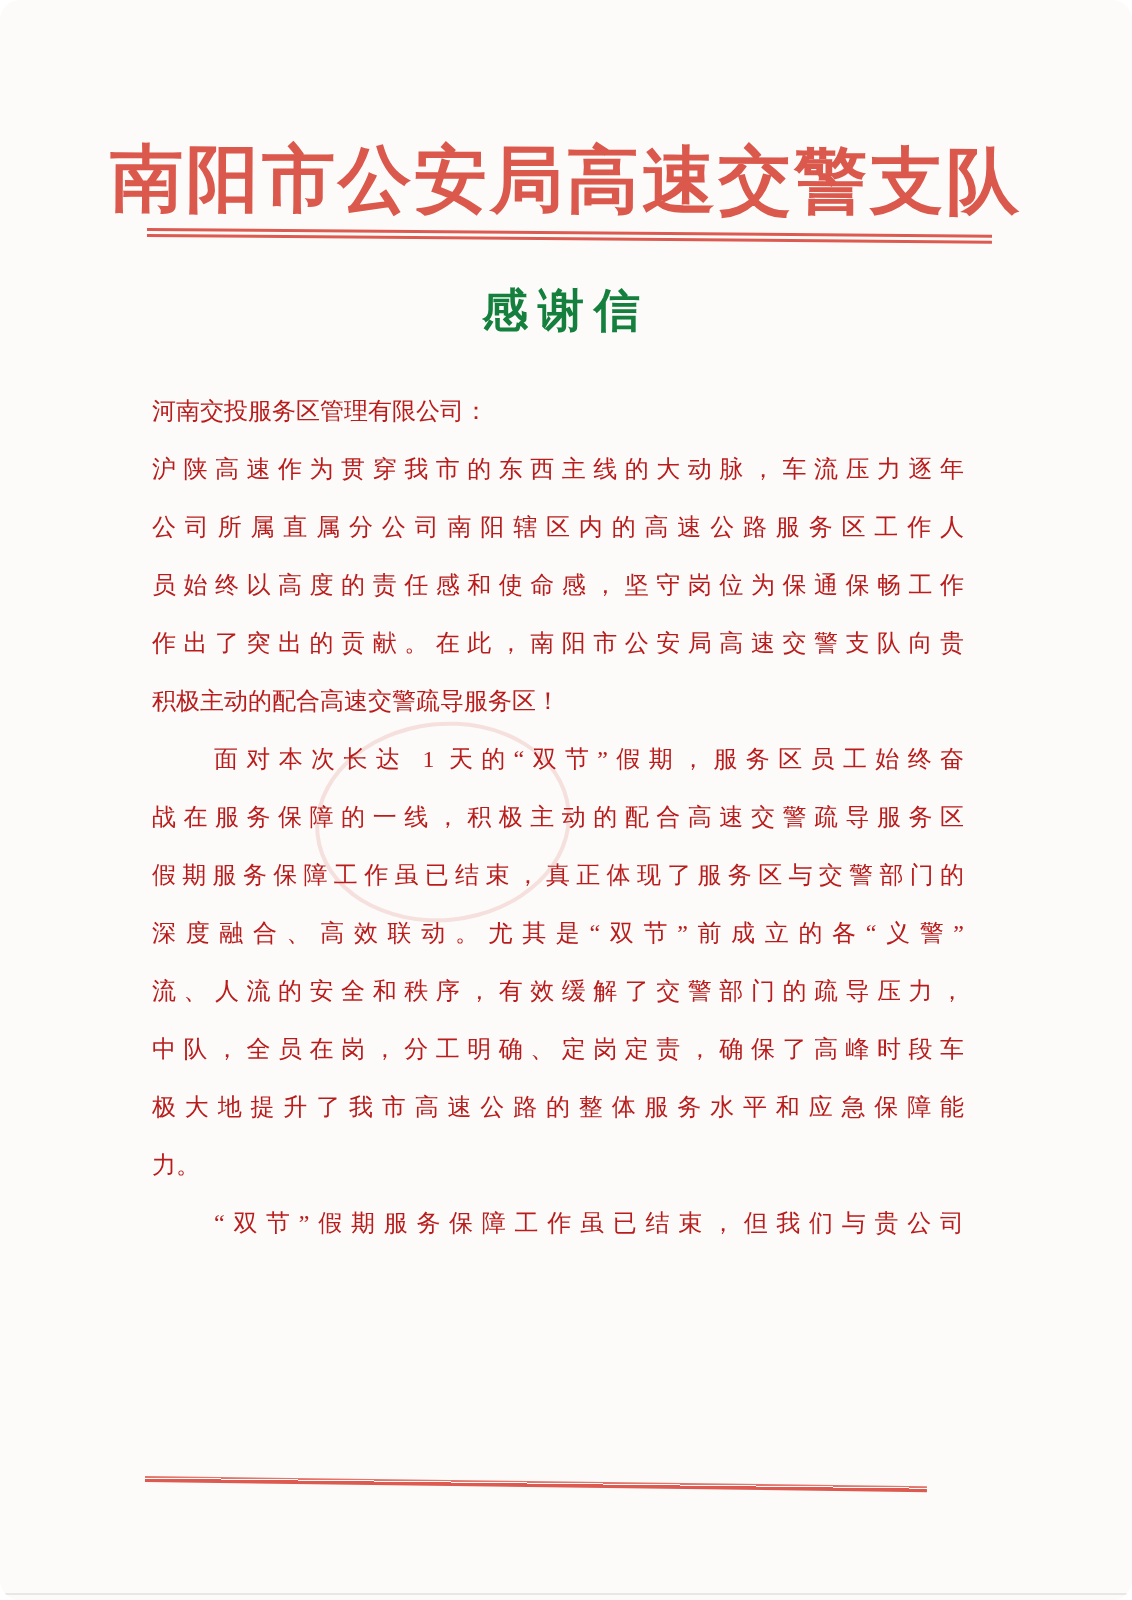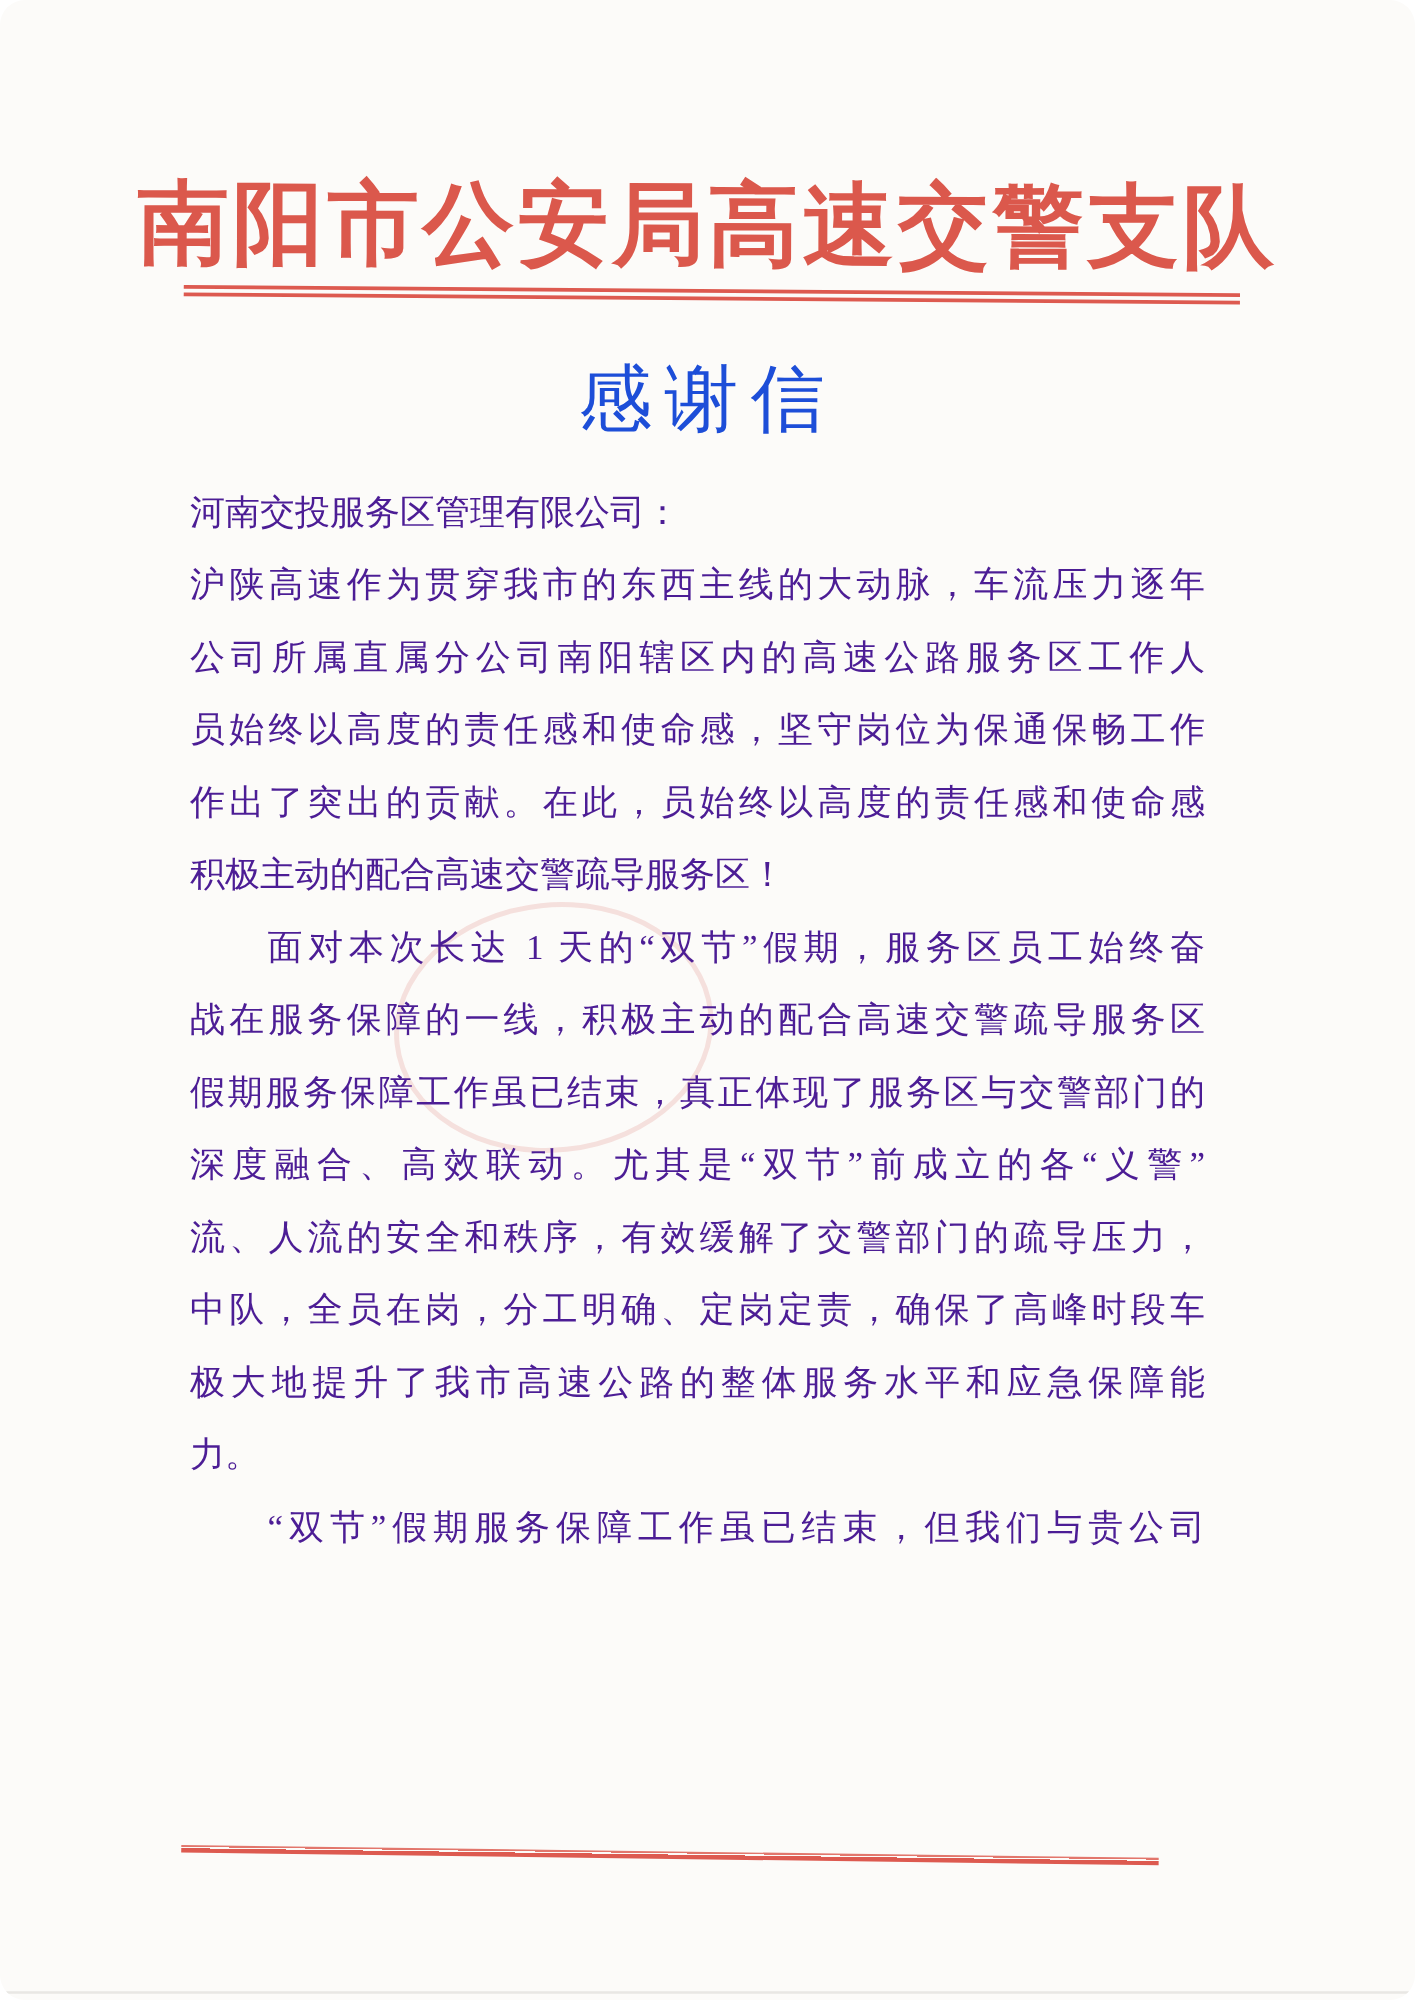--- a/index.html
+++ b/index.html
@@ -25,29 +25,29 @@
     position:absolute;top:228px;left:147px;width:845px;height:3px;
     border-top:3px solid #dd5a50;
     border-bottom:3px solid #dd5a50;
     transform:rotate(0.45deg);
     transform-origin:left center;
   }
   
   .doc-title{
     position:absolute;top:280px;left:0;width:100%;
     text-align:center;
-    font-size:59px;font-weight:normal;
+    font-size:46px;font-weight:bold;
     letter-spacing:10px;
-    color:#1d4ed8;
+    color:#15803d;
   }
   
   .letter-body{
     position:absolute;top:382px;left:152px;width:812px;
-    color:#4c1d95;
-    font-size:28px;
+    color:#b91c1c;
+    font-size:24px;
     font-family:Liberation Serif, serif;
   }
   .ln{
     height:58px;line-height:58px;
     overflow:hidden;
     text-align:justify;
     white-space:normal;
   }
   .ln.fill{ text-align-last:justify; }
   .ln.first{ text-indent:62px; }
@@ -85,21 +85,21 @@
   <div class="doc-title">感谢信</div>
 
   <div class="stamp-ghost"></div>
 
   <div class="letter-body">
     <div class="ln">河南交投服务区管理有限公司：</div>
 
     <div class="ln fill">沪陕高速作为贯穿我市的东西主线的大动脉，车流压力逐年</div>
     <div class="ln fill">公司所属直属分公司南阳辖区内的高速公路服务区工作人</div>
     <div class="ln fill">员始终以高度的责任感和使命感，坚守岗位为保通保畅工作</div>
-    <div class="ln fill">作出了突出的贡献。在此，员始终以高度的责任感和使命感</div>
+    <div class="ln fill">作出了突出的贡献。在此，南阳市公安局高速交警支队向贵</div>
     <div class="ln">积极主动的配合高速交警疏导服务区！</div>
 
     <div class="ln fill first">面对本次长达 1 天的“双节”假期，服务区员工始终奋</div>
     <div class="ln fill">战在服务保障的一线，积极主动的配合高速交警疏导服务区</div>
     <div class="ln fill">假期服务保障工作虽已结束，真正体现了服务区与交警部门的</div>
     <div class="ln fill">深度融合、高效联动。尤其是“双节”前成立的各“义警”</div>
     <div class="ln fill">流、人流的安全和秩序，有效缓解了交警部门的疏导压力，</div>
     <div class="ln fill">中队，全员在岗，分工明确、定岗定责，确保了高峰时段车</div>
     <div class="ln fill">极大地提升了我市高速公路的整体服务水平和应急保障能</div>
     <div class="ln">力。</div>

